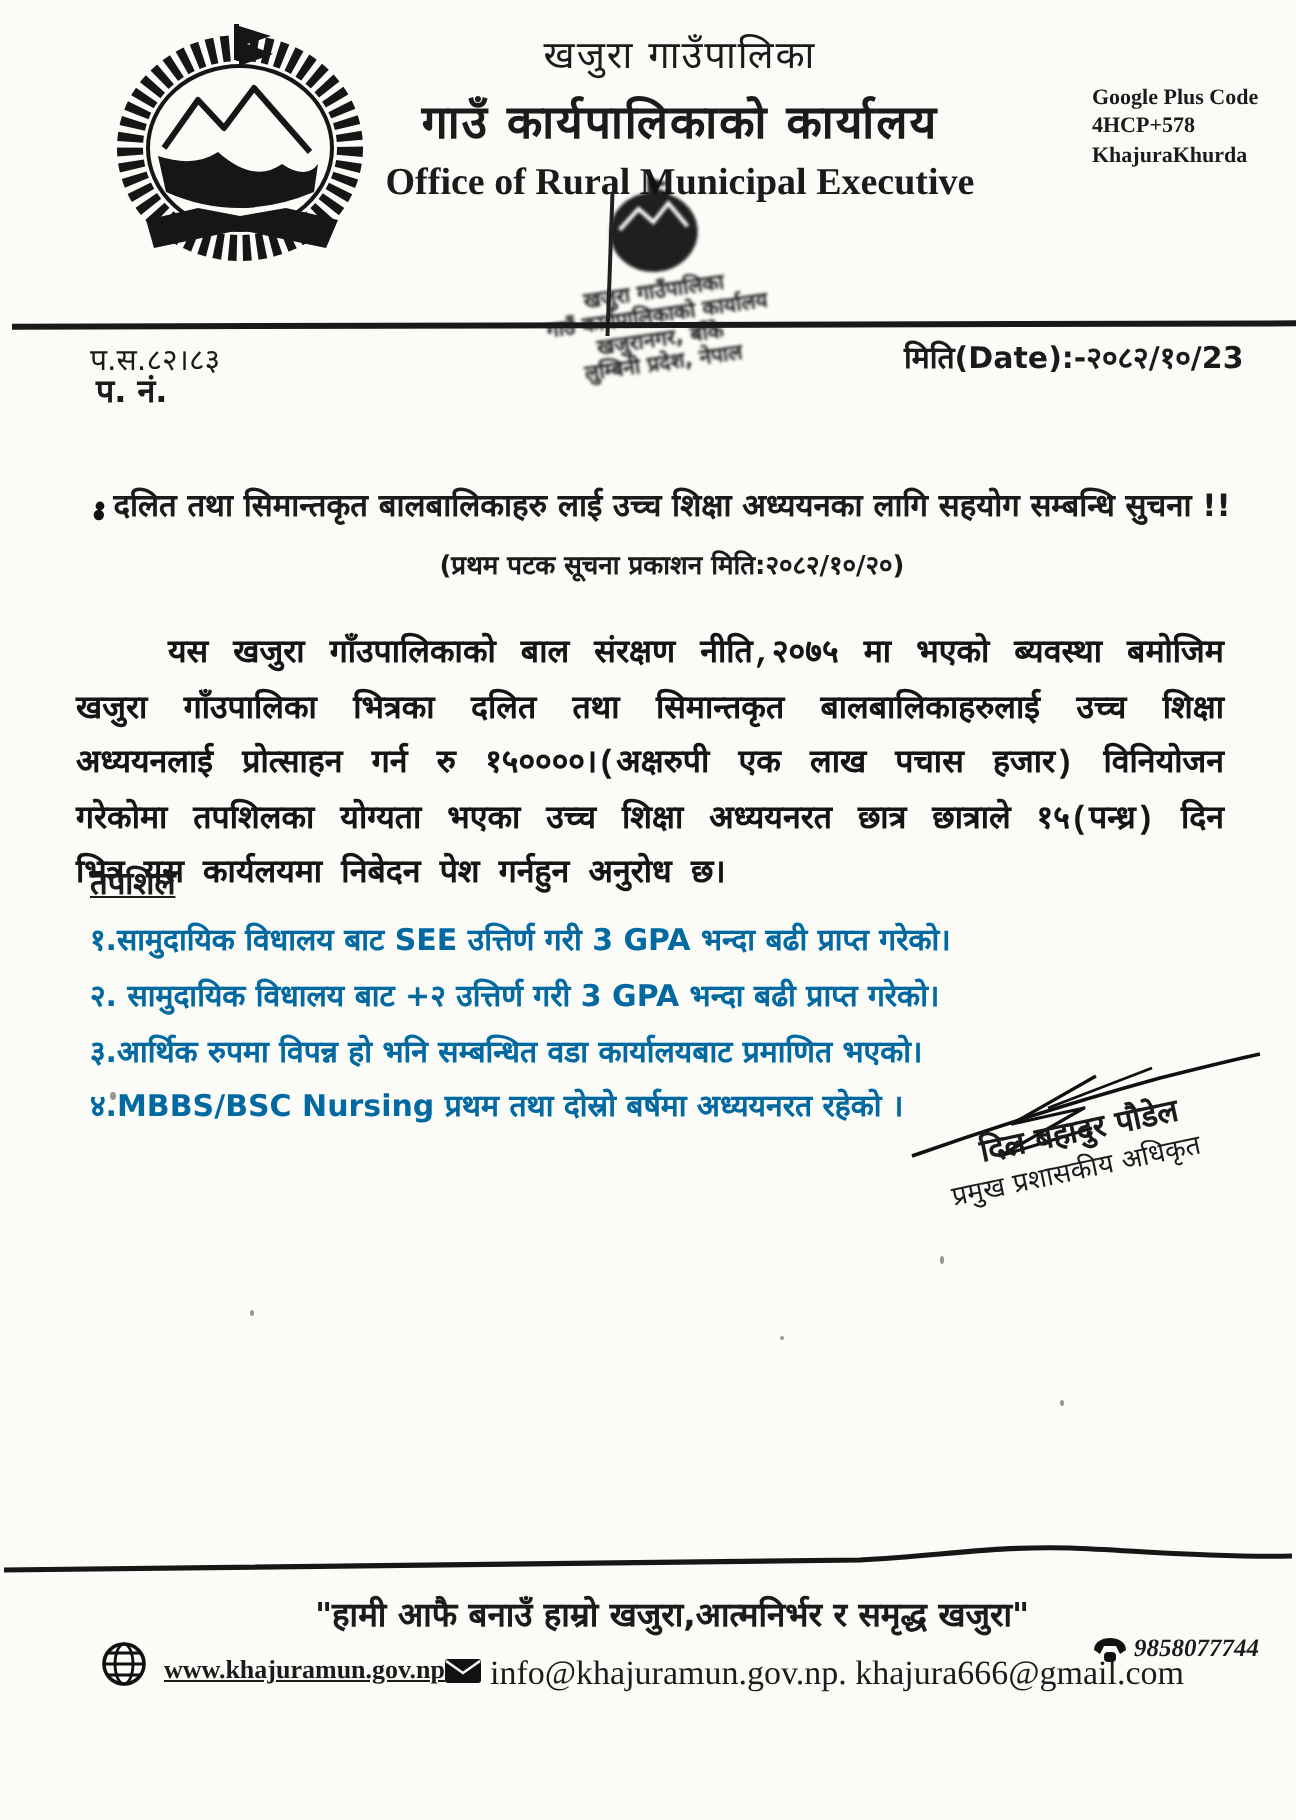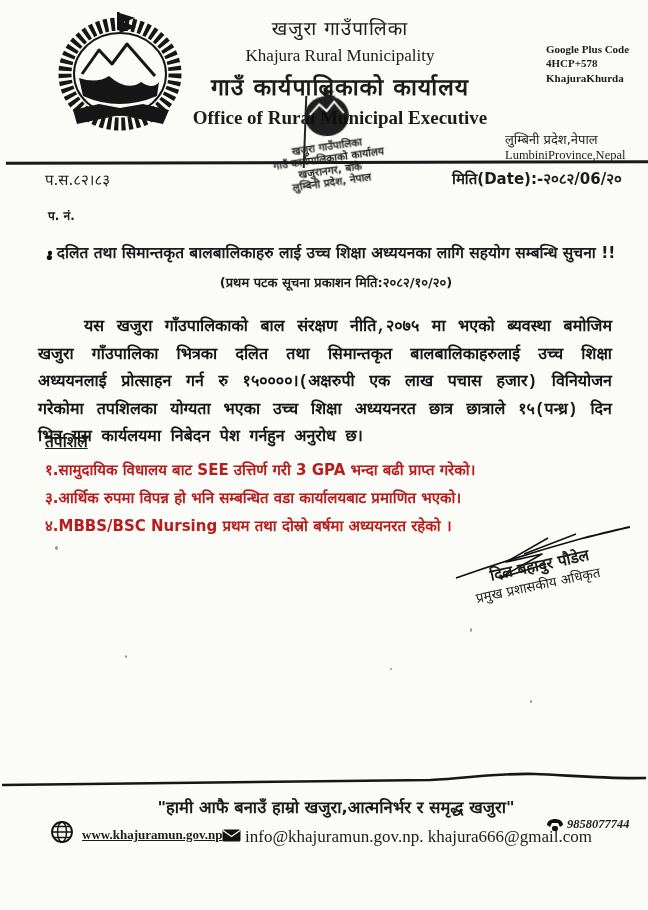--- a/index.html
+++ b/index.html
@@ -25,32 +25,32 @@
   
   .stamp{left:243px;top:88px;width:170px;height:98px;transform:rotate(-3deg);
          filter:blur(0.7px);opacity:.92;text-align:center;color:#0d0d0d;}
   .stamp-lines{margin-top:2px;transform:rotate(-5deg);line-height:1.15;}
   .stamp-lines div{font-size:10.5px;font-weight:bold;white-space:nowrap;}
   .pen-mark{left:304px;top:96px;width:2px;height:72px;background:#222;transform:rotate(2deg);}
 
   .rule-top{left:6px;top:161px;width:642px;height:2.5px;background:#191919;transform:rotate(-0.15deg);}
 
   .refno{left:45px;top:169px;font-size:15px;}
-  .letterno{left:48px;top:207px;font-size:12px;font-weight:bold;}
+  .letterno{left:48px;top:184px;font-size:16px;font-weight:bold;}
   .dateline{left:452px;top:168px;font-size:15px;font-weight:bold;}
 
   .subject{left:0;top:241px;width:100%;text-align:center;font-size:15.5px;font-weight:bold;}
   .subtitle{left:0;top:273px;width:100%;text-align:center;font-size:13px;font-weight:bold;}
   .blot{left:46px;top:246px;width:8px;height:11px;}
 
   .bodytext{left:38px;top:314px;width:574px;font-size:16px;line-height:27.5px;
             text-align:justify;text-indent:46px;font-weight:bold;color:#151515;font-family:Liberation Mono, monospace;}
 
   .details-hd{left:45px;top:430px;font-size:15.5px;font-weight:bold;text-decoration:underline;}
-  .details{left:45px;top:457px;width:560px;font-size:15px;line-height:27.8px;font-weight:bold;color:#b91c1c;}
+  .details{left:45px;top:457px;width:560px;font-size:15px;line-height:27.8px;font-weight:bold;color:#0369a1;}
 
   .sig-squiggle{left:450px;top:522px;}
   .sig-name{left:490px;top:564px;font-size:15.5px;font-weight:bold;transform:rotate(-12deg);transform-origin:left center;white-space:nowrap;}
   .sig-title{left:476px;top:589px;font-size:13.5px;transform:rotate(-12deg);transform-origin:left center;white-space:nowrap;}
 
   .rule-bottom{left:0;top:770px;}
   .slogan{left:0;top:795px;width:100%;text-align:center;font-size:16.5px;font-weight:bold;}
   .contact-globe{left:50px;top:820px;}
   .contact-web{left:82px;top:827px;font-size:13px;font-weight:bold;text-decoration:underline;}
   .contact-mail-icon{left:222px;top:827px;}
@@ -71,70 +71,66 @@
       <ellipse cx="64" cy="64" rx="46" ry="41" fill="#fbfbf8" stroke="#161616" stroke-width="2"></ellipse>
       <path d="M61 2 l2.5 0 0 18 -2.5 0 z M63.5 3 l16 5 -12 4 13 5 -17 6 z" fill="#161616"></path>
       <path d="M26 64 L43 40 L56 54 L71 34 L99 66" fill="none" stroke="#161616" stroke-width="3" stroke-linejoin="round"></path>
       <path d="M23 68 Q41 74 53 66 Q71 82 85 72 Q97 80 103 72 L101 86 Q63 102 27 86 Z" fill="#161616"></path>
       <path d="M17 100 L43 94 L64 98 L87 94 L113 100 L107 114 L64 105 L21 114 Z" fill="#161616"></path>
     </svg>
   </div>
 
   <div class="abs hdr-block">
     <div class="hdr-np1">खजुरा गाउँपालिका</div>
-    <div class="hdr-en1 serif">Khajura Rural Municipality</div>
     <div class="hdr-np2">गाउँ कार्यपालिकाको कार्यालय</div>
     <div class="hdr-en2 serif">Office of Rural Municipal Executive</div>
   </div>
 
   <div class="abs pluscode serif">
     <div>Google Plus Code</div>
     <div>4HCP+578 KhajuraKhurda</div>
   </div>
 
-  <div class="abs province">
-    <div>लुम्बिनी प्रदेश,नेपाल</div>
-    <div class="en serif">LumbiniProvince,Nepal</div>
-  </div>
 
   <div class="abs stamp">
     <svg width="62" height="50" viewBox="0 0 62 50" style="display:block;margin:0 auto;">
       <path d="M29 0 l2 0 0 8 -2 0 z M31 1 l9 3 -7 2 8 3 -10 4 z" fill="#0d0d0d"></path>
       <ellipse cx="31" cy="28" rx="22" ry="20" fill="#0d0d0d"></ellipse>
       <path d="M14 26 L24 16 L31 23 L39 14 L48 26" fill="none" stroke="#fbfbf8" stroke-width="2"></path>
     </svg>
     <div class="stamp-lines">
       <div>खजुरा गाउँपालिका</div>
       <div>गाउँ कार्यपालिकाको कार्यालय</div>
       <div>खजुरानगर, बाँके</div>
       <div>लुम्बिनी प्रदेश, नेपाल</div>
     </div>
   </div>
   <div class="abs pen-mark"></div>
 
   <div class="abs rule-top"></div>
 
   <div class="abs refno">प.स.८२।८३</div>
   <div class="abs letterno">प. नं.</div>
-  <div class="abs dateline">मिति(Date):-२०८२/06/२०</div>
+  <div class="abs dateline">मिति(Date):-२०८२/१०/23</div>
 
   <div class="abs subject">दलित तथा सिमान्तकृत बालबालिकाहरु लाई उच्च शिक्षा अध्ययनका लागि सहयोग सम्बन्धि सुचना !!</div>
   <div class="abs blot">
     <svg width="8" height="11" viewBox="0 0 8 11">
         <circle cx="4" cy="3" r="2.2" fill="#111"></circle>
         <circle cx="3.4" cy="7.5" r="2.6" fill="#111"></circle>
       </svg>
   </div>
   <div class="abs subtitle">(प्रथम पटक सूचना प्रकाशन मिति:२०८२/१०/२०)</div>
 
   <div class="abs bodytext">यस खजुरा गाँउपालिकाको बाल संरक्षण नीति,२०७५ मा भएको ब्यवस्था बमोजिम खजुरा गाँउपालिका भित्रका दलित तथा सिमान्तकृत बालबालिकाहरुलाई उच्च शिक्षा अध्ययनलाई प्रोत्साहन गर्न रु १५००००।(अक्षरुपी एक लाख पचास हजार) विनियोजन गरेकोमा तपशिलका योग्यता भएका उच्च शिक्षा अध्ययनरत छात्र छात्राले १५(पन्ध्र) दिन भित्र यस कार्यलयमा निबेदन पेश गर्नहुन अनुरोध छ।</div>
 
   <div class="abs details-hd">तपशिल</div>
   <div class="abs details">
     <div>१.सामुदायिक विधालय बाट SEE उत्तिर्ण गरी 3 GPA भन्दा बढी प्राप्त गरेको।</div>
+    <div>२. सामुदायिक विधालय बाट +२ उत्तिर्ण गरी 3 GPA भन्दा बढी प्राप्त गरेको।</div>
     <div>३.आर्थिक रुपमा विपन्न हो भनि सम्बन्धित वडा कार्यालयबाट प्रमाणित भएको।</div>
     <div>४.MBBS/BSC Nursing प्रथम तथा दोस्रो बर्षमा अध्ययनरत रहेको ।</div>
   </div>
 
   <div class="abs sig-squiggle">
     <svg width="184" height="64" viewBox="0 0 184 64">
       <path d="M6 56 C40 44 90 28 130 17 C150 12 166 8 180 5" fill="none" stroke="#111" stroke-width="1.8"></path>
       <path d="M98 16 L56 40 L92 32 L50 56 L96 42" fill="none" stroke="#111" stroke-width="1.6" stroke-linejoin="round"></path>
       <path d="M126 12 L74 32" fill="none" stroke="#111" stroke-width="1.4"></path>
     </svg>

